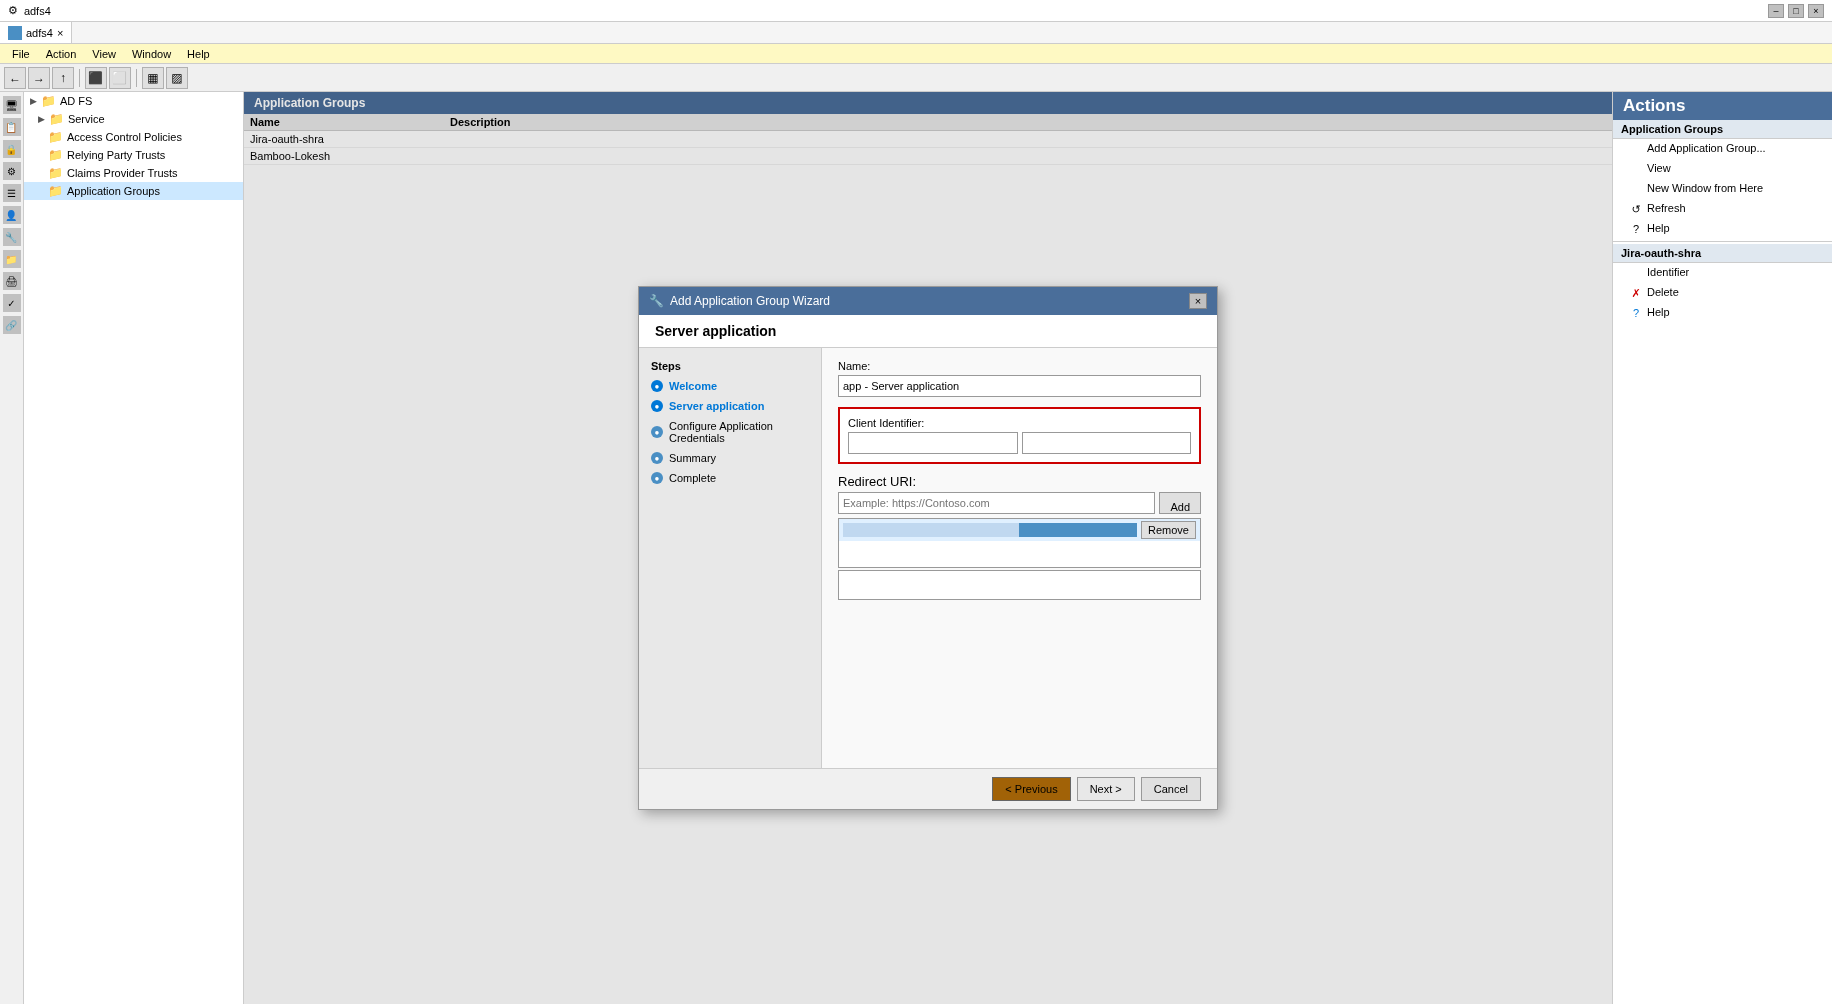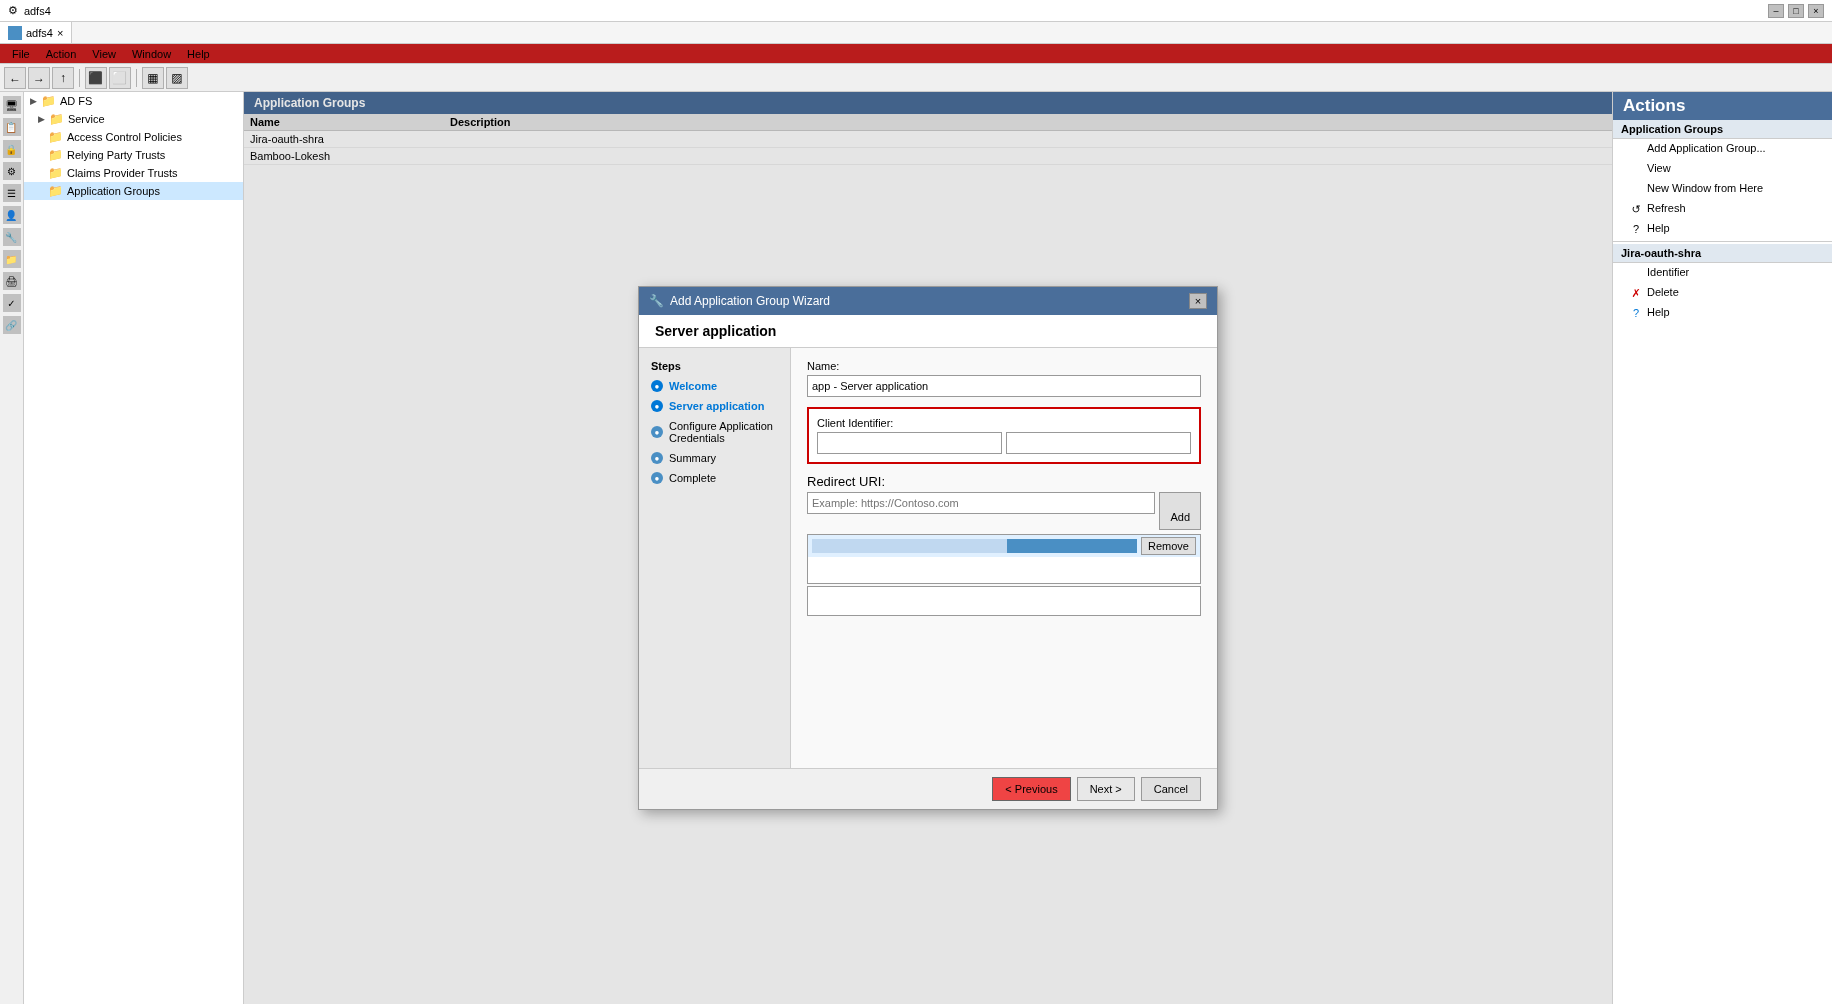--- a/index.html
+++ b/index.html
@@ -36,21 +36,21 @@
       border-right: 1px solid #ccc;
       background: #e8e8e8;
       font-size: 11px;
       cursor: pointer;
     }
     .tab.active { background: #fff; }
     .tab-icon { width: 14px; height: 14px; background: #4a8fc4; display: inline-block; }
 
     
     .menu-bar {
-      background: #b91c1c;
+      background: #fef9c3;
       height: 20px;
       display: flex;
       align-items: center;
       border-bottom: 1px solid #ccc;
       padding: 0 4px;
     }
     .menu-item { padding: 0 8px; cursor: pointer; font-size: 11px; height: 100%; display: flex; align-items: center; }
 
     
     .toolbar {
@@ -200,21 +200,21 @@
       padding: 8px 16px;
       font-size: 14px;
       font-weight: bold;
       border-bottom: 1px solid #ccc;
     }
     .dialog-body {
       display: flex;
       height: 420px;
     }
     .dialog-steps {
-      width: 152px;
+      width: 183px;
       background: #e8e8e8;
       border-right: 1px solid #ccc;
       padding: 8px 0;
     }
     .steps-title {
       padding: 4px 12px;
       font-weight: bold;
       font-size: 11px;
     }
     .step-item {
@@ -284,21 +284,21 @@
     .redirect-input {
       flex: 1;
       height: 22px;
       border: 1px solid #999;
       padding: 2px 4px;
       font-size: 11px;
       background: #fff;
     }
     .redirect-add-btn {
       height: 22px;
-      padding: 18px 10px;
+      padding: 8px 10px;
       background: #e0e0e0;
       border: 1px solid #999;
       cursor: pointer;
       font-size: 11px;
     }
     .redirect-list {
       border: 1px solid #999;
       background: #fff;
       min-height: 50px;
       margin-bottom: 2px;
@@ -356,21 +356,21 @@
     }
     .btn {
       height: 24px;
       padding: 0 12px;
       border: 1px solid #999;
       background: #e0e0e0;
       cursor: pointer;
       font-size: 11px;
     }
     .btn-primary {
-      background: #ef4444;
+      background: #a16207;
       border: 1px solid #666;
     }
     .btn-next {
       background: #e8e8e8;
     }
   </style>
 </head>
 <body>
 
 <div class="title-bar">

